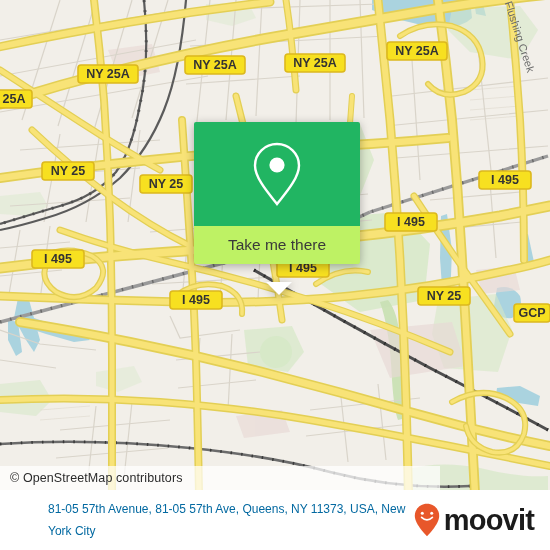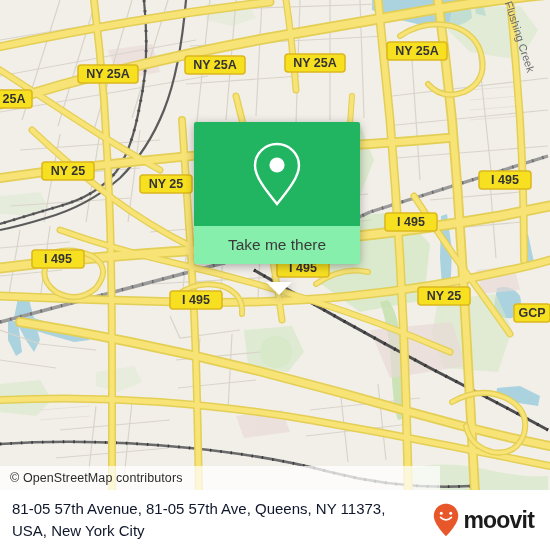--- a/index.html
+++ b/index.html
@@ -26,43 +26,43 @@
   }
 
   
   #footer{
     position:absolute;left:0;top:490px;width:550px;height:60px;
     background:#ffffff;z-index:40;
     display:flex;align-items:center;justify-content:space-between;
     box-sizing:border-box;padding:0 12px 0 12px;
   }
   #address{
-    font-size:15px;line-height:22px;color:#0f172a;
-    max-width:380px;font-weight:400;
+    font-size:12px;line-height:22px;color:#0369a1;
+    max-width:380px;font-weight:400;margin-left:36px;
   }
   #brand{display:flex;align-items:center;gap:4px;padding-right:4px;}
   #brand .pin{width:26px;height:34px;flex:0 0 auto;}
   #brand .word{
-    font-size:23px;font-weight:700;color:#1b1b1b;
+    font-size:29px;font-weight:700;color:#1b1b1b;
     letter-spacing:-0.8px;line-height:1;
   }
 
   
   #callout{
     position:absolute;left:194px;top:122px;width:166px;
     z-index:25;
     filter:drop-shadow(0 2px 5px rgba(0,0,0,0.30));
   }
   #callout .head{
     background:#21b562;height:104px;
     display:flex;align-items:center;justify-content:center;
     border-radius:2px 2px 0 0;
   }
   #callout .foot{
-    background:#86efac;height:38px;
+    background:#bef264;height:38px;
     display:flex;align-items:center;justify-content:center;
     border-radius:0 0 2px 2px;
   }
   #callout .foot span{font-size:15.5px;color:#3a3a3a;}
   #callout .tail{
     position:absolute;left:72px;top:160px;
     width:0;height:0;
     border-left:13px solid transparent;
     border-right:13px solid transparent;
     border-top:13px solid #ffffff;

